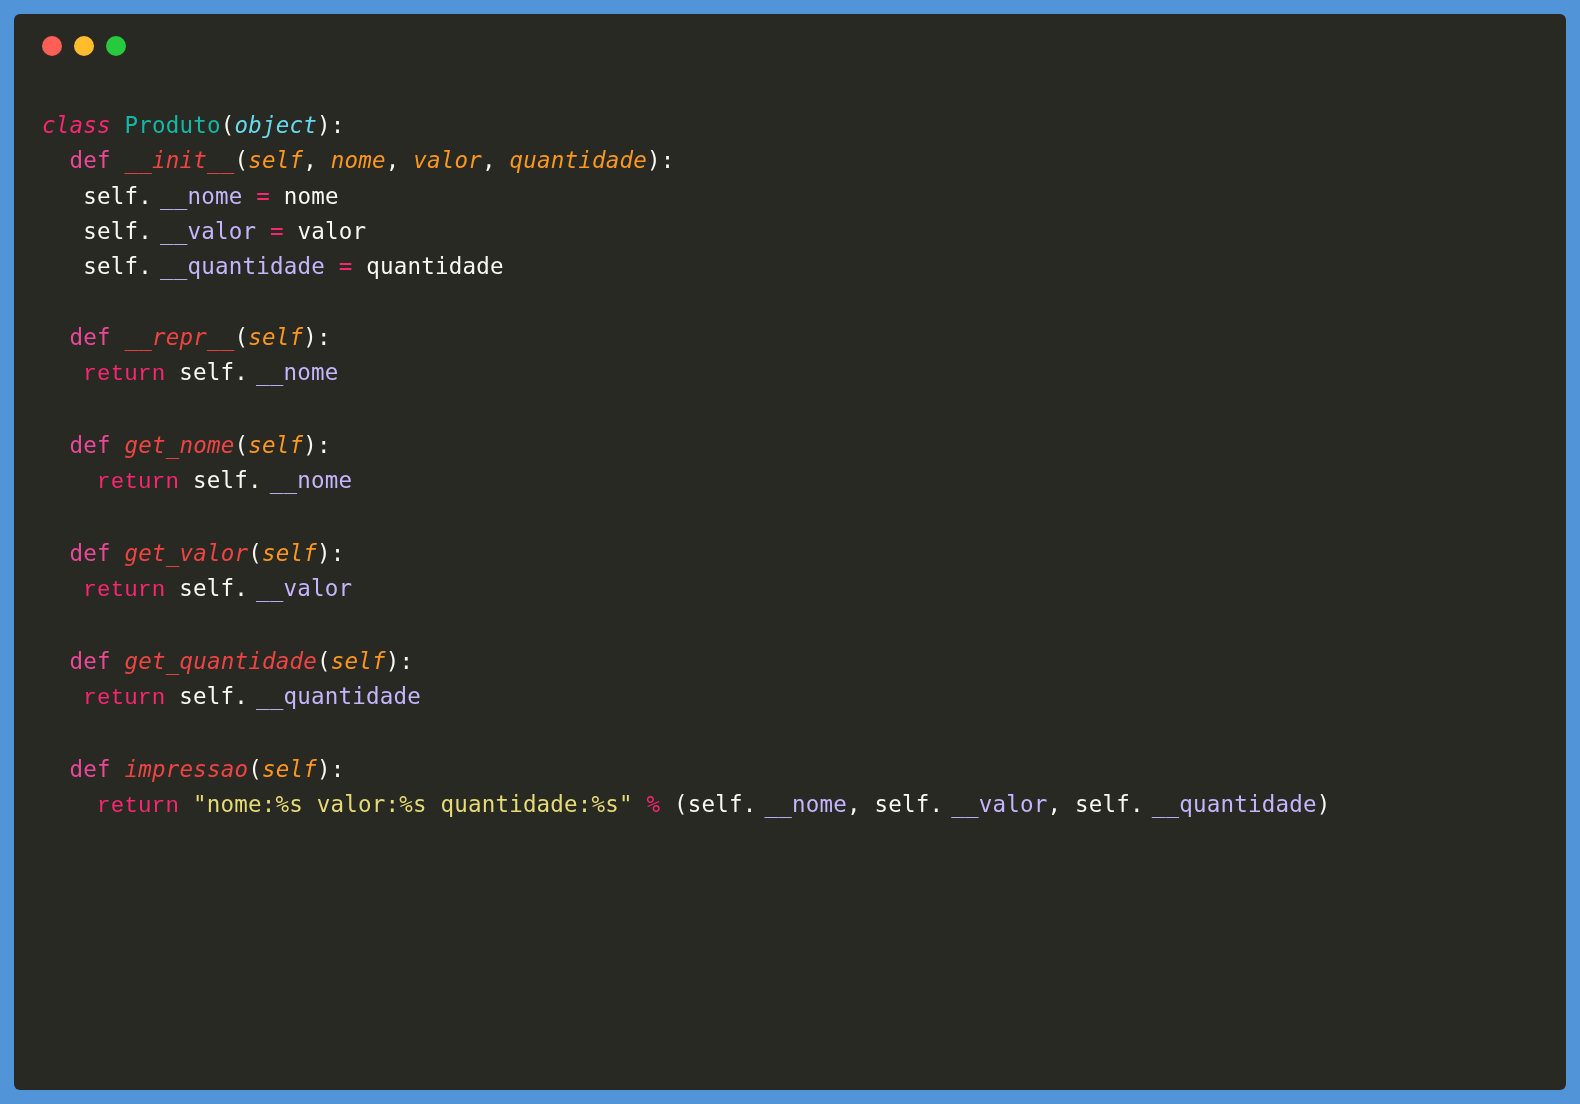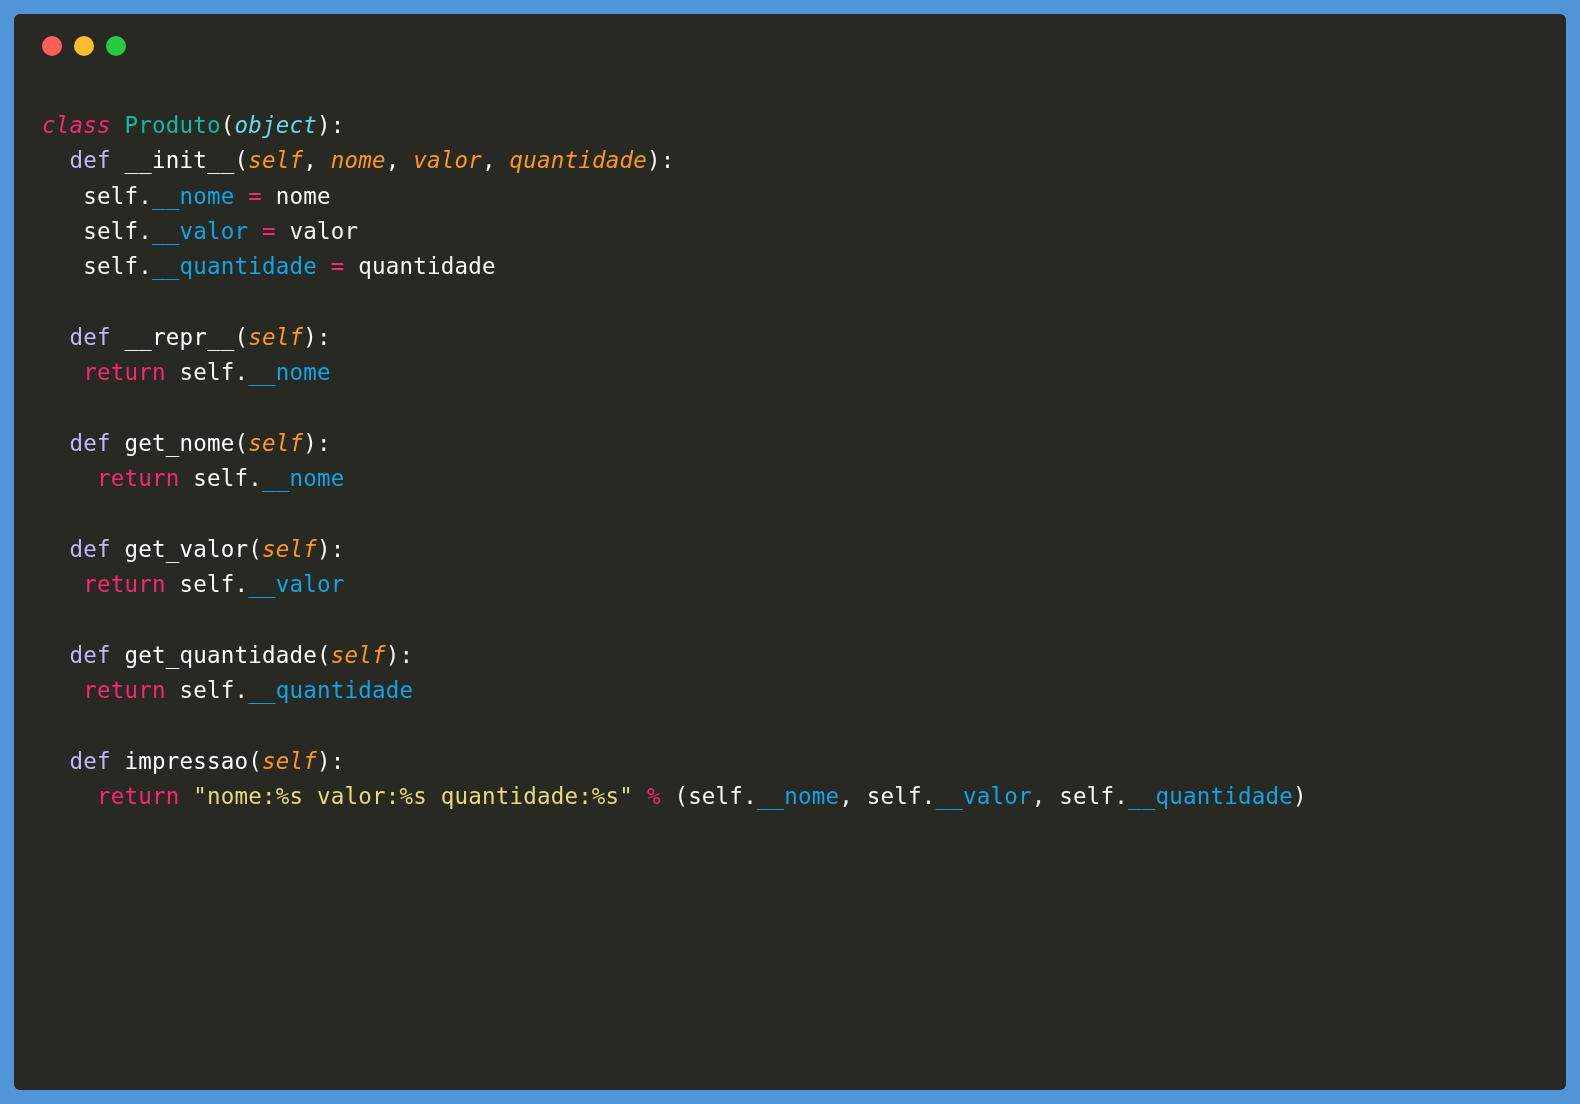--- a/index.html
+++ b/index.html
@@ -37,28 +37,28 @@
     .green { background: #27c93f; }
     .code-area {
       padding: 40px 28px 28px 28px;
       font-size: 22.5px;
       line-height: 1.57;
       color: #f8f8f2;
       white-space: pre;
       letter-spacing: 0.2px;
     }
     .kw-class { color: #f92672; font-style: italic; }
-    .kw-def { color: #c4b5fd; margin-top: 24px; }
-    .kw-return { color: #f92672; }
+    .kw-def { color: #ec4899; margin-top: 24px; }
+    .kw-return { color: #f92672; font-family: Liberation Mono, monospace; }
     .cls-name { color: #14b8a6; }
-    .fn-name { color: #ffffff; }
+    .fn-name { color: #ef4444; font-style: italic; }
     .builtin { color: #66d9ef; font-style: italic; margin-top: 43px; }
     .param-self { color: #fd971f; font-style: italic; }
     .param { color: #fd971f; font-style: italic; }
-    .attr { color: #0ea5e9; }
+    .attr { color: #c4b5fd; margin-left: 8px; }
     .plain { color: #f8f8f2; }
     .string { color: #e6db74; }
     .dot { color: #f8f8f2; }
     .paren { color: #f8f8f2; }
     .op { color: #f92672; }
     .eq { color: #f92672; }
     .comma { color: #f8f8f2; }
   </style>
 </head>
 <body>

